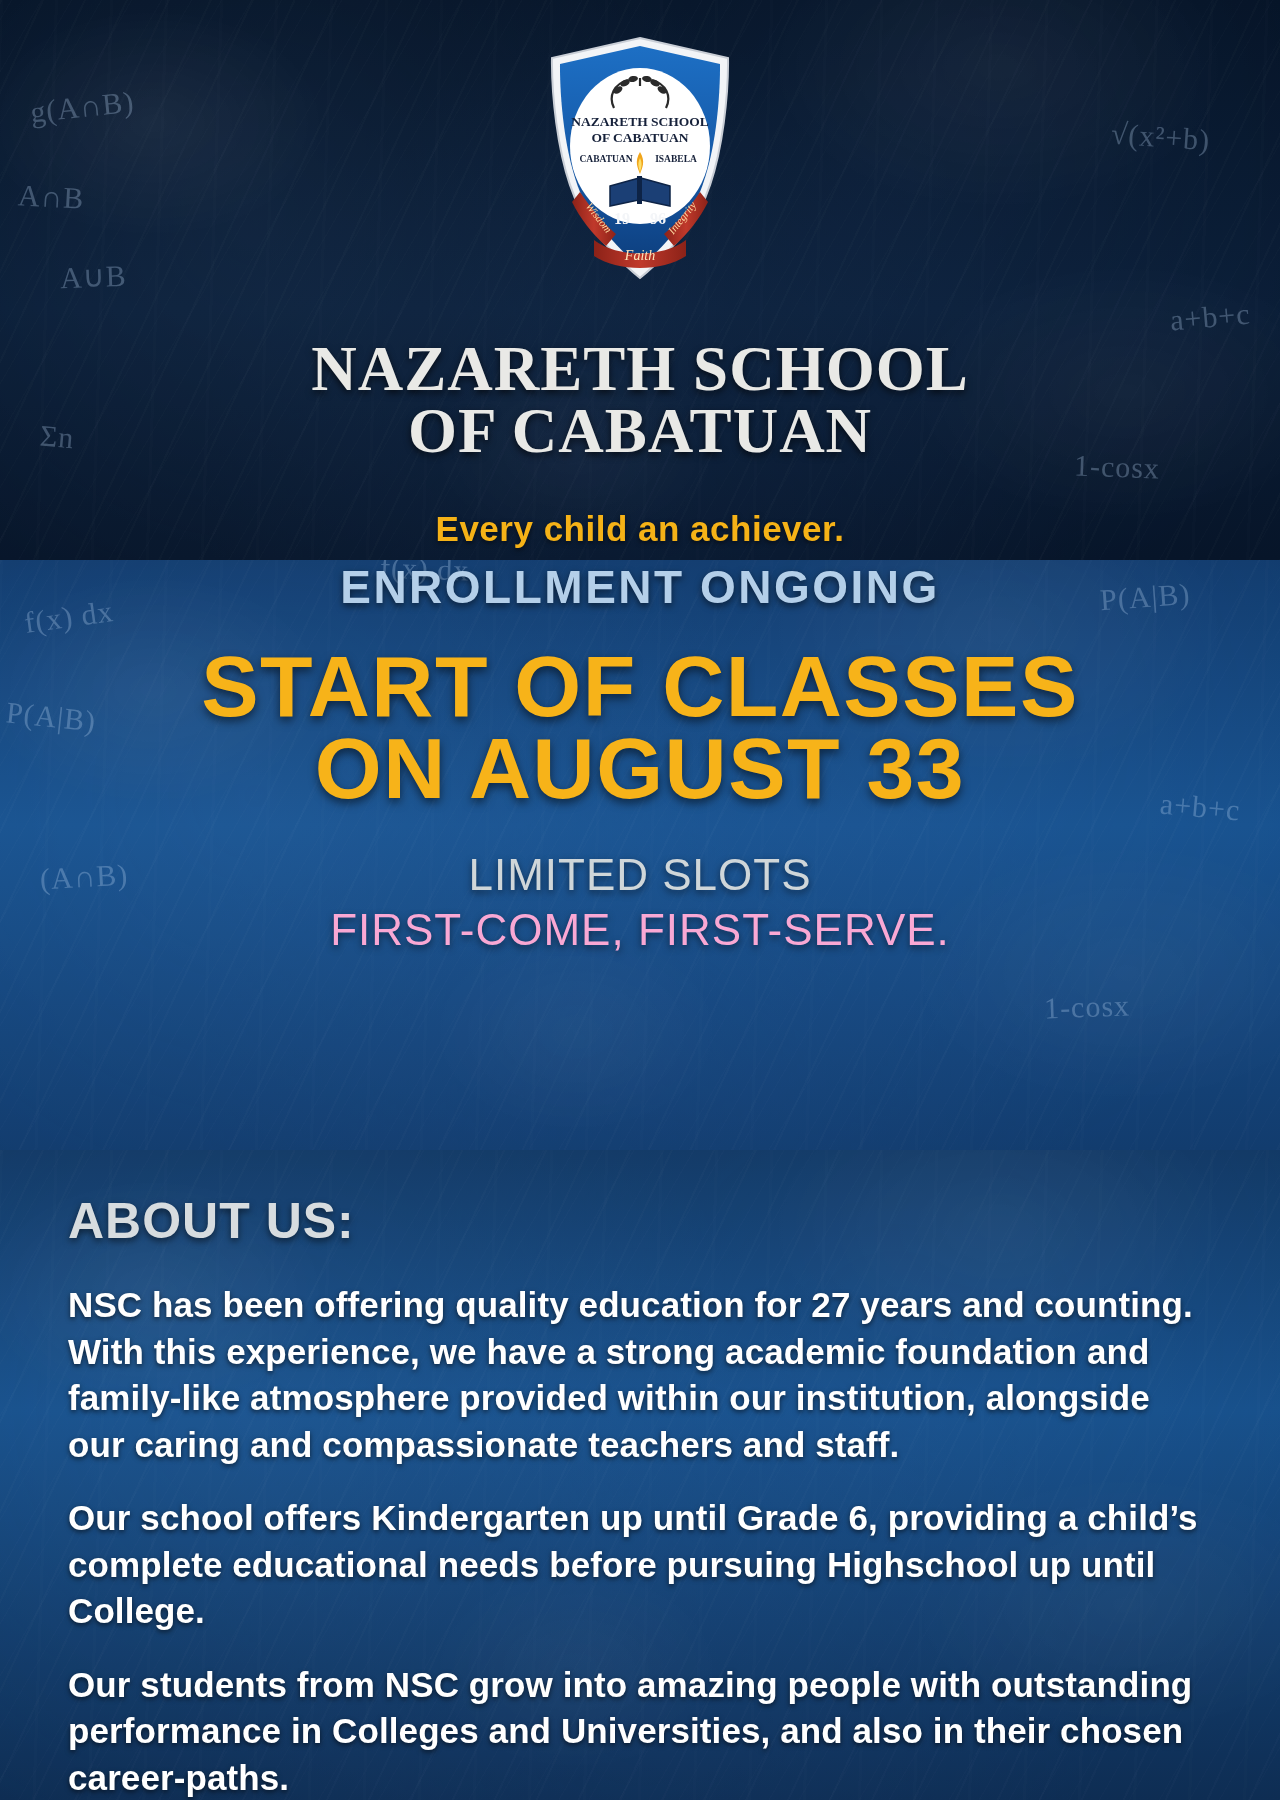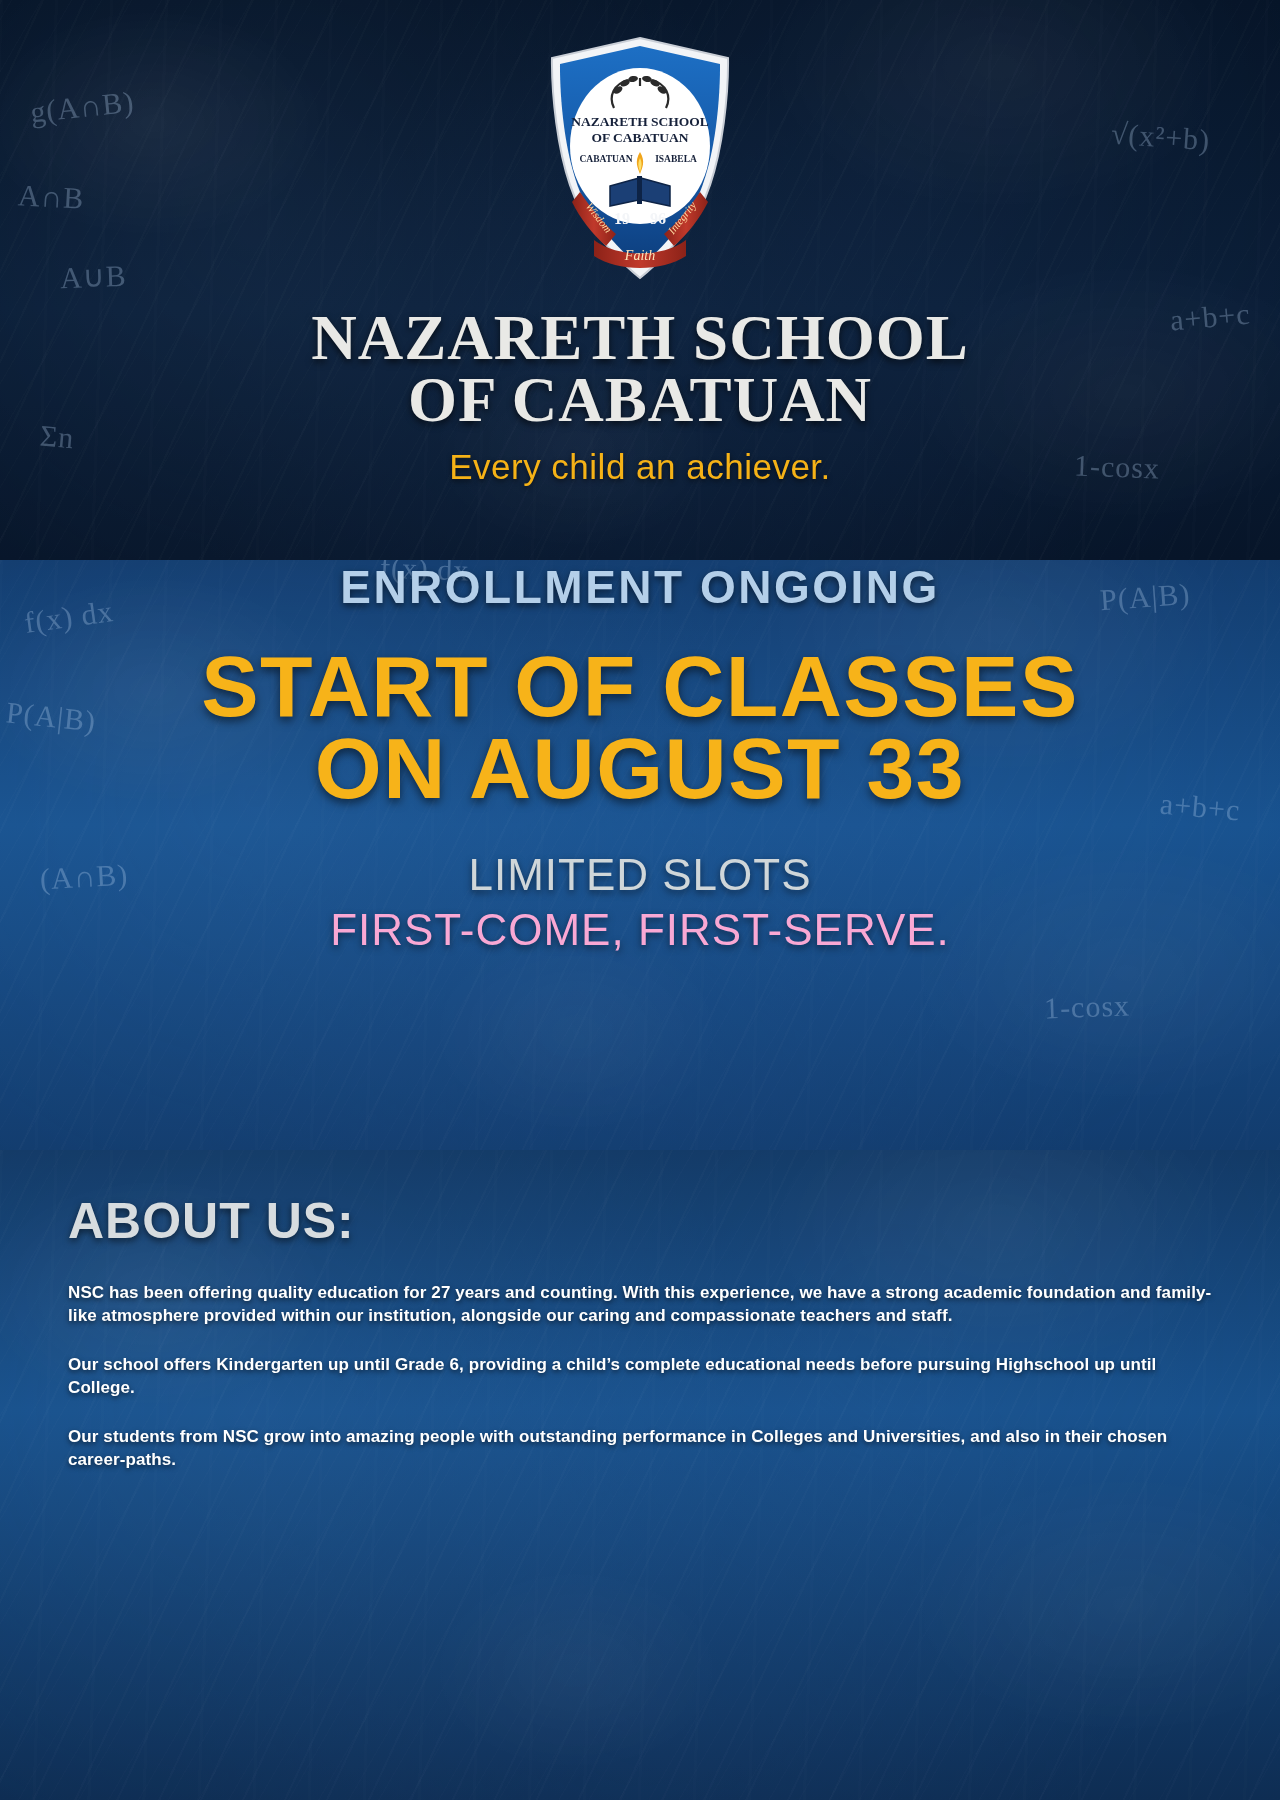--- a/index.html
+++ b/index.html
@@ -58,40 +58,41 @@
     line-height:1.1;
     letter-spacing:1px;
   }
   .chalk span { position:absolute; white-space:nowrap; }
 
   
   .header {
     position:absolute; top:0; left:0; width:100%; height:560px;
     display:flex; flex-direction:column; align-items:center;
     padding-top:34px;
+    gap:31px;
   }
 
   .crest { width:205px; height:252px; position:relative; }
 
   .school-name {
     margin-top:22px;
     text-align:center;
     font-family:"Liberation Serif", serif;
     color:#e9e9e6;
     font-size:63px;
     line-height:.98;
     letter-spacing:1px;
     text-shadow:0 3px 7px rgba(0,0,0,.65);
   }
   .school-name .l2 { display:block; }
   .tagline {
     margin-top:16px;
     color:#f5b217;
     font-size:35px;
-    font-weight:normal;
+    font-weight:bold;
     letter-spacing:.5px;
     text-shadow:0 2px 5px rgba(0,0,0,.55);
   }
 
   
   .mid {
     position:absolute; top:560px; left:0; width:100%; height:590px;
     display:flex; flex-direction:column; align-items:center;
     text-align:center;
   }
@@ -133,21 +134,21 @@
     text-align:left;
     color:#d7dcdf;
     font-size:50px;
     font-weight:bold;
     letter-spacing:1px;
     text-shadow:0 3px 7px rgba(0,0,0,.55);
   }
   .about-body { margin-top:32px; }
   .about-body p {
     color:#ffffff;
-    font-size:17px;
+    font-size:35px;
     font-weight:bold;
     line-height:1.33;
     margin-bottom:27px;
     text-shadow:0 2px 5px rgba(0,0,0,.6);
     letter-spacing:.1px;
   }
 </style>
 </head>
 <body>
 

